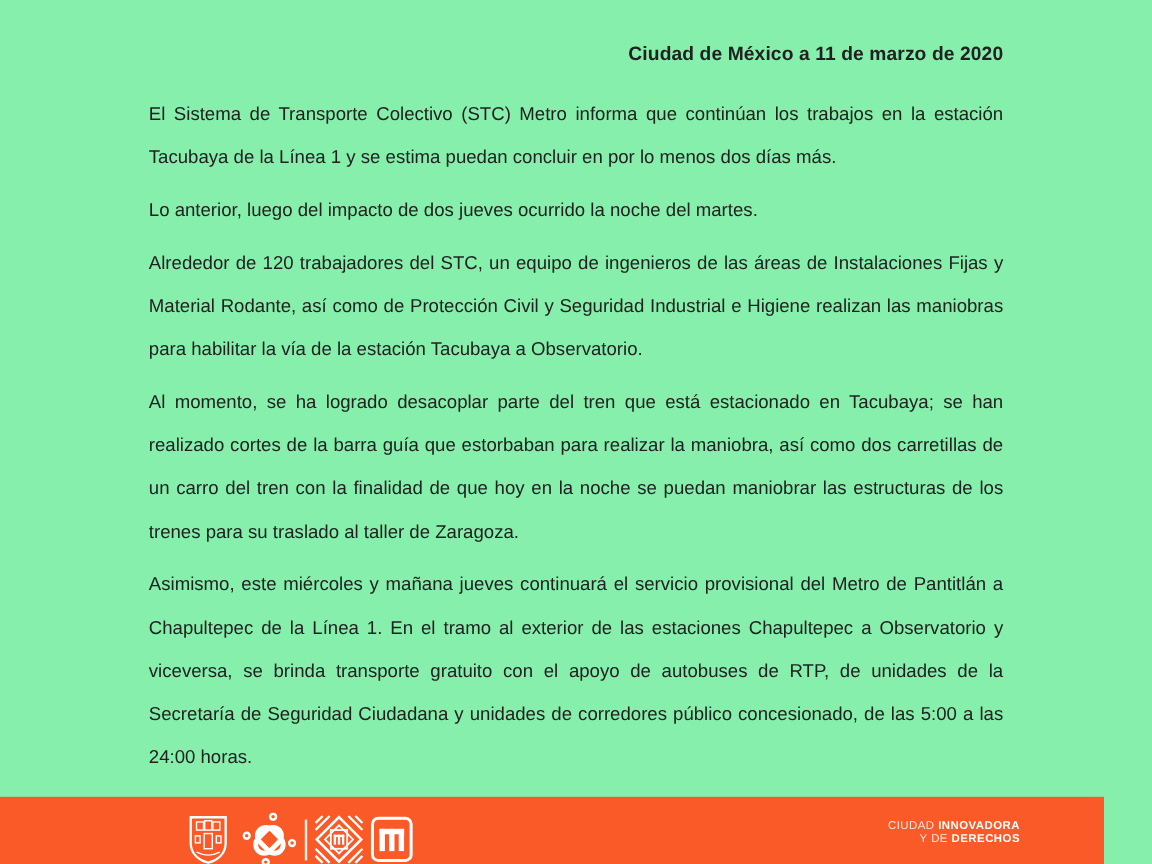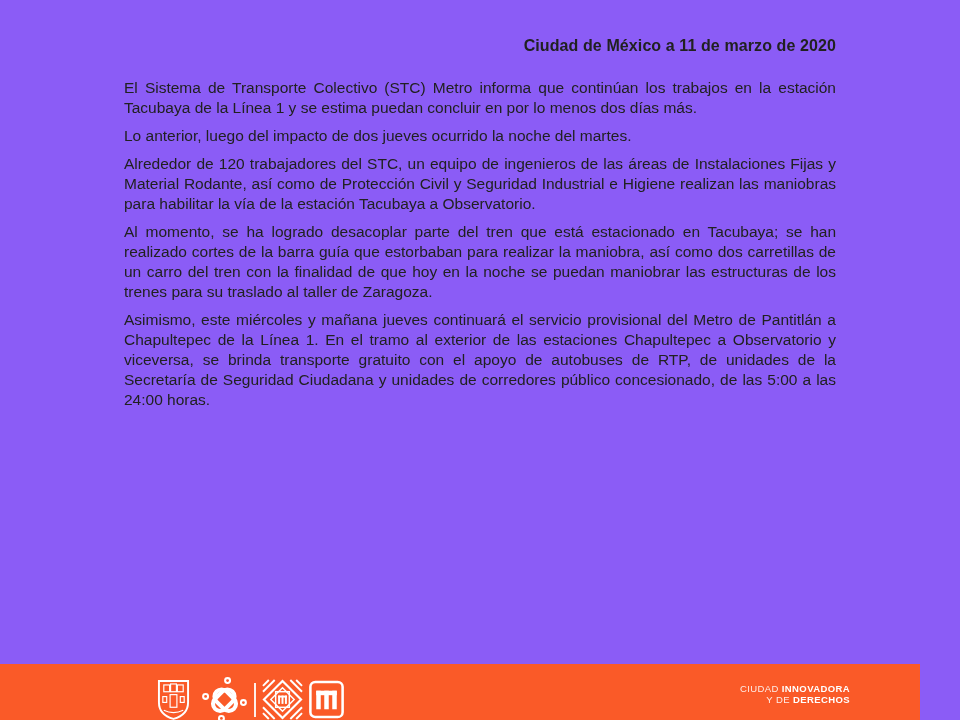--- a/index.html
+++ b/index.html
@@ -1,20 +1,20 @@
 <!DOCTYPE html>
 <html><head>
 <meta charset="utf-8">
 <style>
   html, body { margin: 0; padding: 0; background: #e9e9e9; }
   .page {
     position: relative;
     width: 960px;
     height: 720px;
-    background: #8b5cf6;
+    background: #86efac;
     overflow: hidden;
     font-family: "Liberation Sans", sans-serif;
     color: #212121;
   }
   .content {
     position: absolute;
     left: 124px;
     top: 36px;
     width: 712px;
   }
@@ -29,21 +29,21 @@
   .doc-title {
     text-align: center;
     font-weight: 700;
     font-size: 15.5px;
     line-height: 20px;
     margin-bottom: 18px;
     letter-spacing: 0.2px;
   }
   .body-text p {
     font-size: 15.5px;
-    line-height: 20px;
+    line-height: 36px;
     text-align: justify;
     margin: 0 0 8px 0;
   }
   .footer {
     position: absolute;
     left: 0;
     top: 664px;
     width: 920px;
     height: 73px;
     background: #fa5a28;

